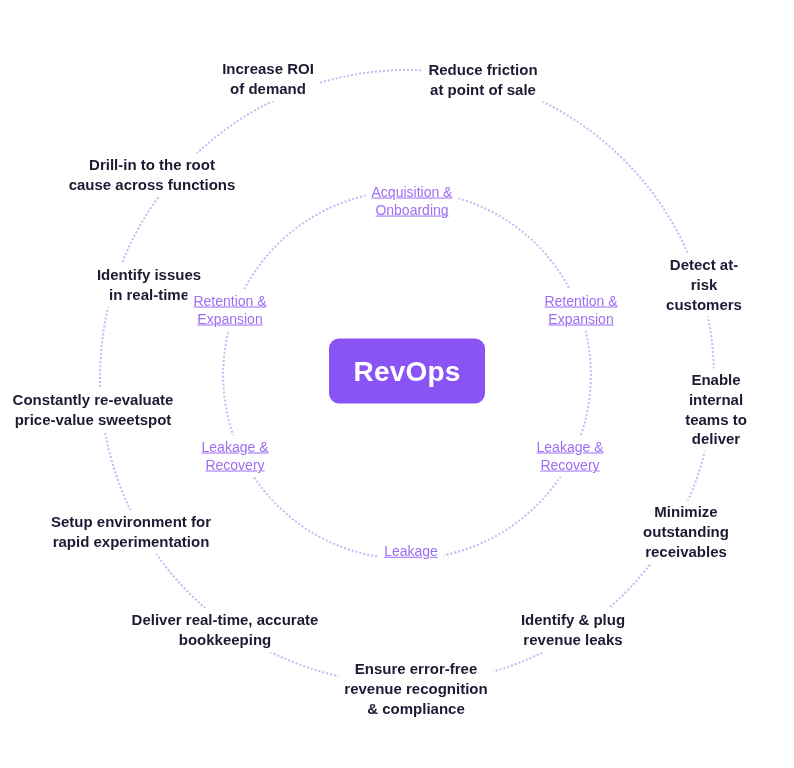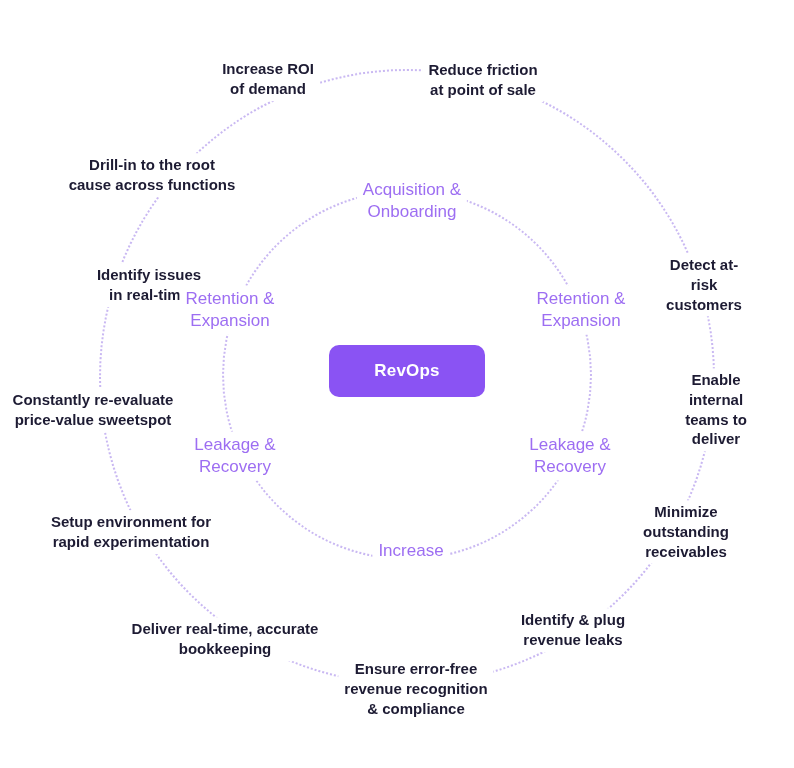--- a/index.html
+++ b/index.html
@@ -49,37 +49,38 @@
     padding: 2px 6px;
     line-height: 1.32;
   }
   .label.outer-label {
     color: var(--outer-text);
     font-size: 15px;
     font-weight: 600;
   }
   .label.inner-label {
     color: var(--inner-label);
-    font-size: 17px;
+    font-size: 14px;
     font-weight: 500;
+    text-decoration: underline;
   }
   .center-node {
     position: absolute;
     left: 407px;
     top: 371px;
     transform: translate(-50%, -50%);
     width: 156px;
-    height: 52px;
+    height: 65px;
     background: var(--accent);
     border-radius: 10px;
     display: flex;
     align-items: center;
     justify-content: center;
     color: #ffffff;
-    font-size: 17px;
+    font-size: 28px;
     font-weight: 700;
     letter-spacing: 0.2px;
   }
 </style>
 </head>
 <body>
 
 <div class="canvas">
 
   <div class="ring outer"></div>
@@ -101,21 +102,21 @@
   <div class="label outer-label" style="left:686px; top:532px;">Minimize outstanding
 receivables</div>
 
   <div class="label outer-label" style="left:416px; top:689px;">Ensure error-free
 revenue recognition
 &amp; compliance</div>
 
   <div class="label outer-label" style="left:573px; top:630px;">Identify &amp; plug
 revenue leaks</div>
 
-  <div class="label outer-label" style="left:225px; top:630px;margin-top:9px;">Deliver real-time, accurate
+  <div class="label outer-label" style="left:225px; top:630px;">Deliver real-time, accurate
 bookkeeping</div>
 
   <div class="label outer-label" style="left:131px; top:532px;">Setup environment for
 rapid experimentation</div>
 
   <div class="label outer-label" style="left:93px; top:410px;">Constantly re-evaluate
 price-value sweetspot</div>
 
   <div class="label outer-label" style="left:101px; top:285px;margin-left:48px;">Identify issues
 in real-time</div>
@@ -131,17 +132,17 @@
 
   <div class="label inner-label" style="left:581px; top:310px;">Retention &amp;
 Expansion</div>
 
   <div class="label inner-label" style="left:235px; top:456px;">Leakage &amp;
 Recovery</div>
 
   <div class="label inner-label" style="left:570px; top:456px;">Leakage &amp;
 Recovery</div>
 
-  <div class="label inner-label" style="left:411px; top:551px;">Increase</div>
+  <div class="label inner-label" style="left:411px; top:551px;">Leakage</div>
 
   <div class="center-node">RevOps</div>
 
 </div>
 
 </body></html>

